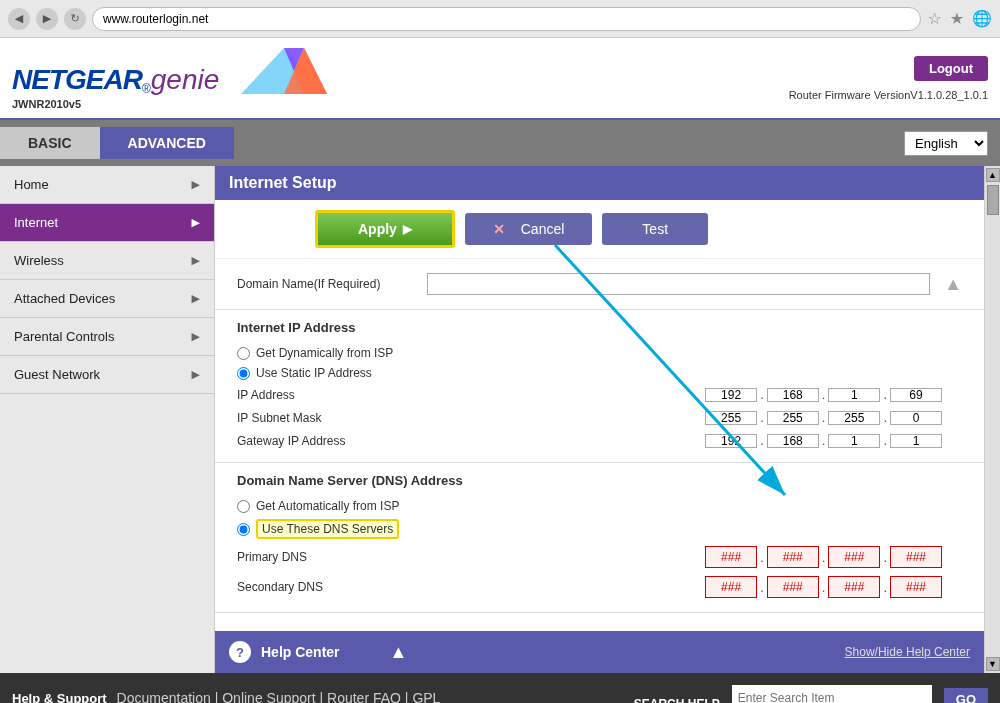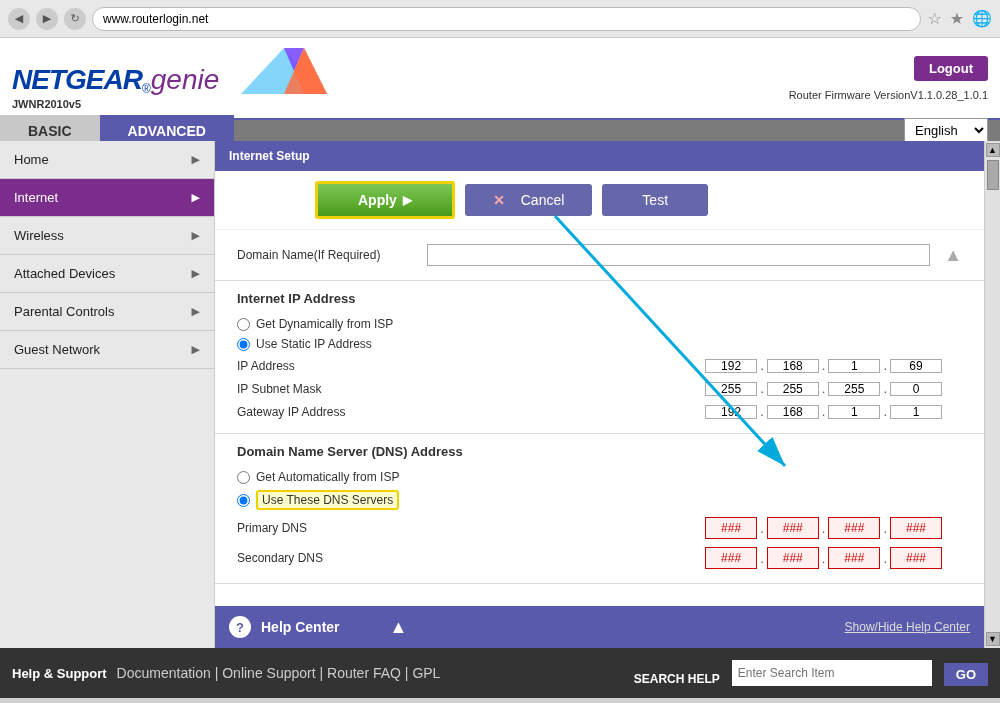--- a/index.html
+++ b/index.html
@@ -49,21 +49,21 @@
       font-size: 13px; cursor: pointer; font-weight: bold; border-radius: 3px;
     }
     .firmware-text { font-size: 11px; color: #333; margin-top: 8px; }
 
     
     .nav-tabs {
       background: #7b7b7b;
       display: flex;
       align-items: center;
       padding: 0;
-      height: 21px;
+      height: 46px;
     }
     .nav-tab {
       padding: 8px 28px;
       font-size: 14px;
       font-weight: bold;
       cursor: pointer;
       color: white;
       border: none;
       background: transparent;
     }
@@ -124,21 +124,21 @@
       flex: 1;
       background: white;
       overflow: hidden;
       display: flex;
       flex-direction: column;
     }
     .content-header {
       background: #5a5aad;
       color: white;
       padding: 8px 14px;
-      font-size: 12px;
+      font-size: 16px;
       font-weight: bold;
     }
     .content-body {
       padding: 0;
       overflow-y: auto;
       flex: 1;
       position: relative;
     }
 
     

